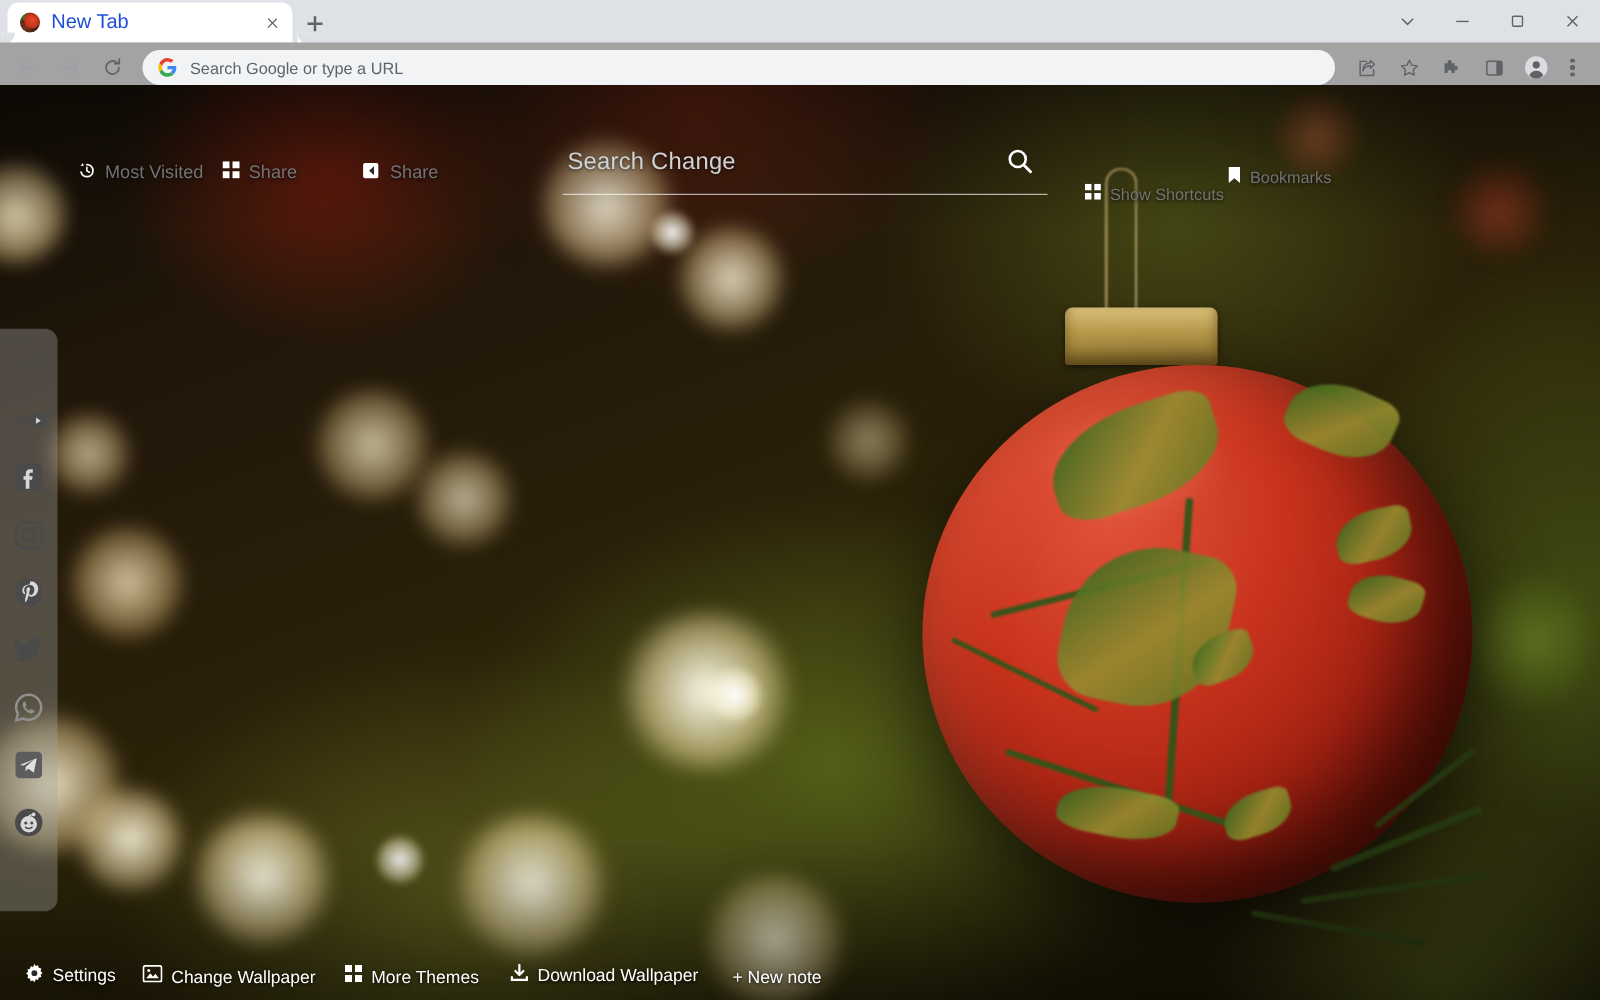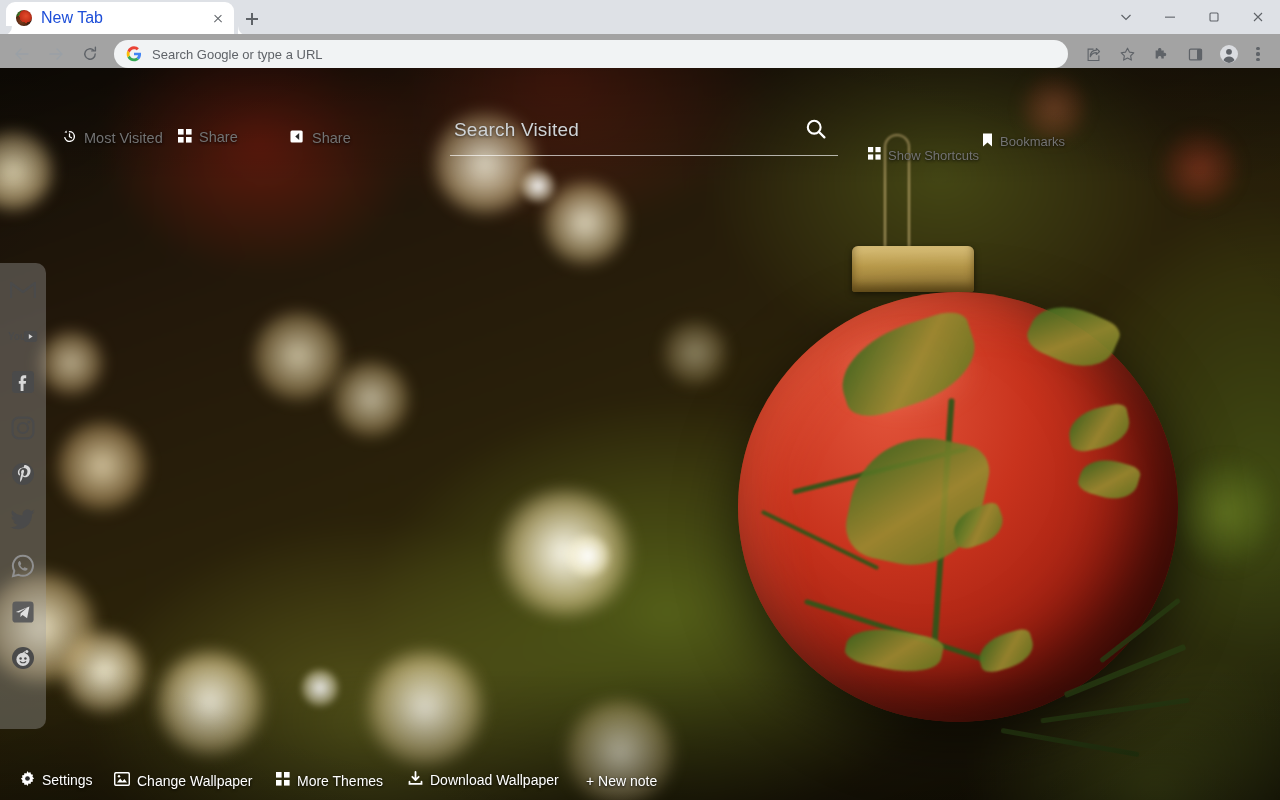--- a/index.html
+++ b/index.html
@@ -417,21 +417,21 @@
       <span>
         <svg width="11" height="14" viewBox="0 0 11 14">
           <path d="M1 0.6h9v12.8L5.5 9.6 1 13.4z" fill="#fff"></path>
         </svg>
       </span>
       <span class="lbl">Bookmarks</span>
     </div>
   </div>
 
   <div id="search-box">
-    <span id="search-input-text">Search Visited</span>
+    <span id="search-input-text">Search Change</span>
     <span id="search-submit-icon">
       <svg width="24" height="24" viewBox="0 0 24 24">
         <circle cx="10.2" cy="10.2" r="6.4" fill="none" stroke="#fff" stroke-width="2.1"></circle>
         <path d="M15 15l5.4 5.4" stroke="#fff" stroke-width="2.3" stroke-linecap="round"></path>
       </svg>
     </span>
     <div id="search-underline"></div>
   </div>
 
   <div id="social-sidebar">

